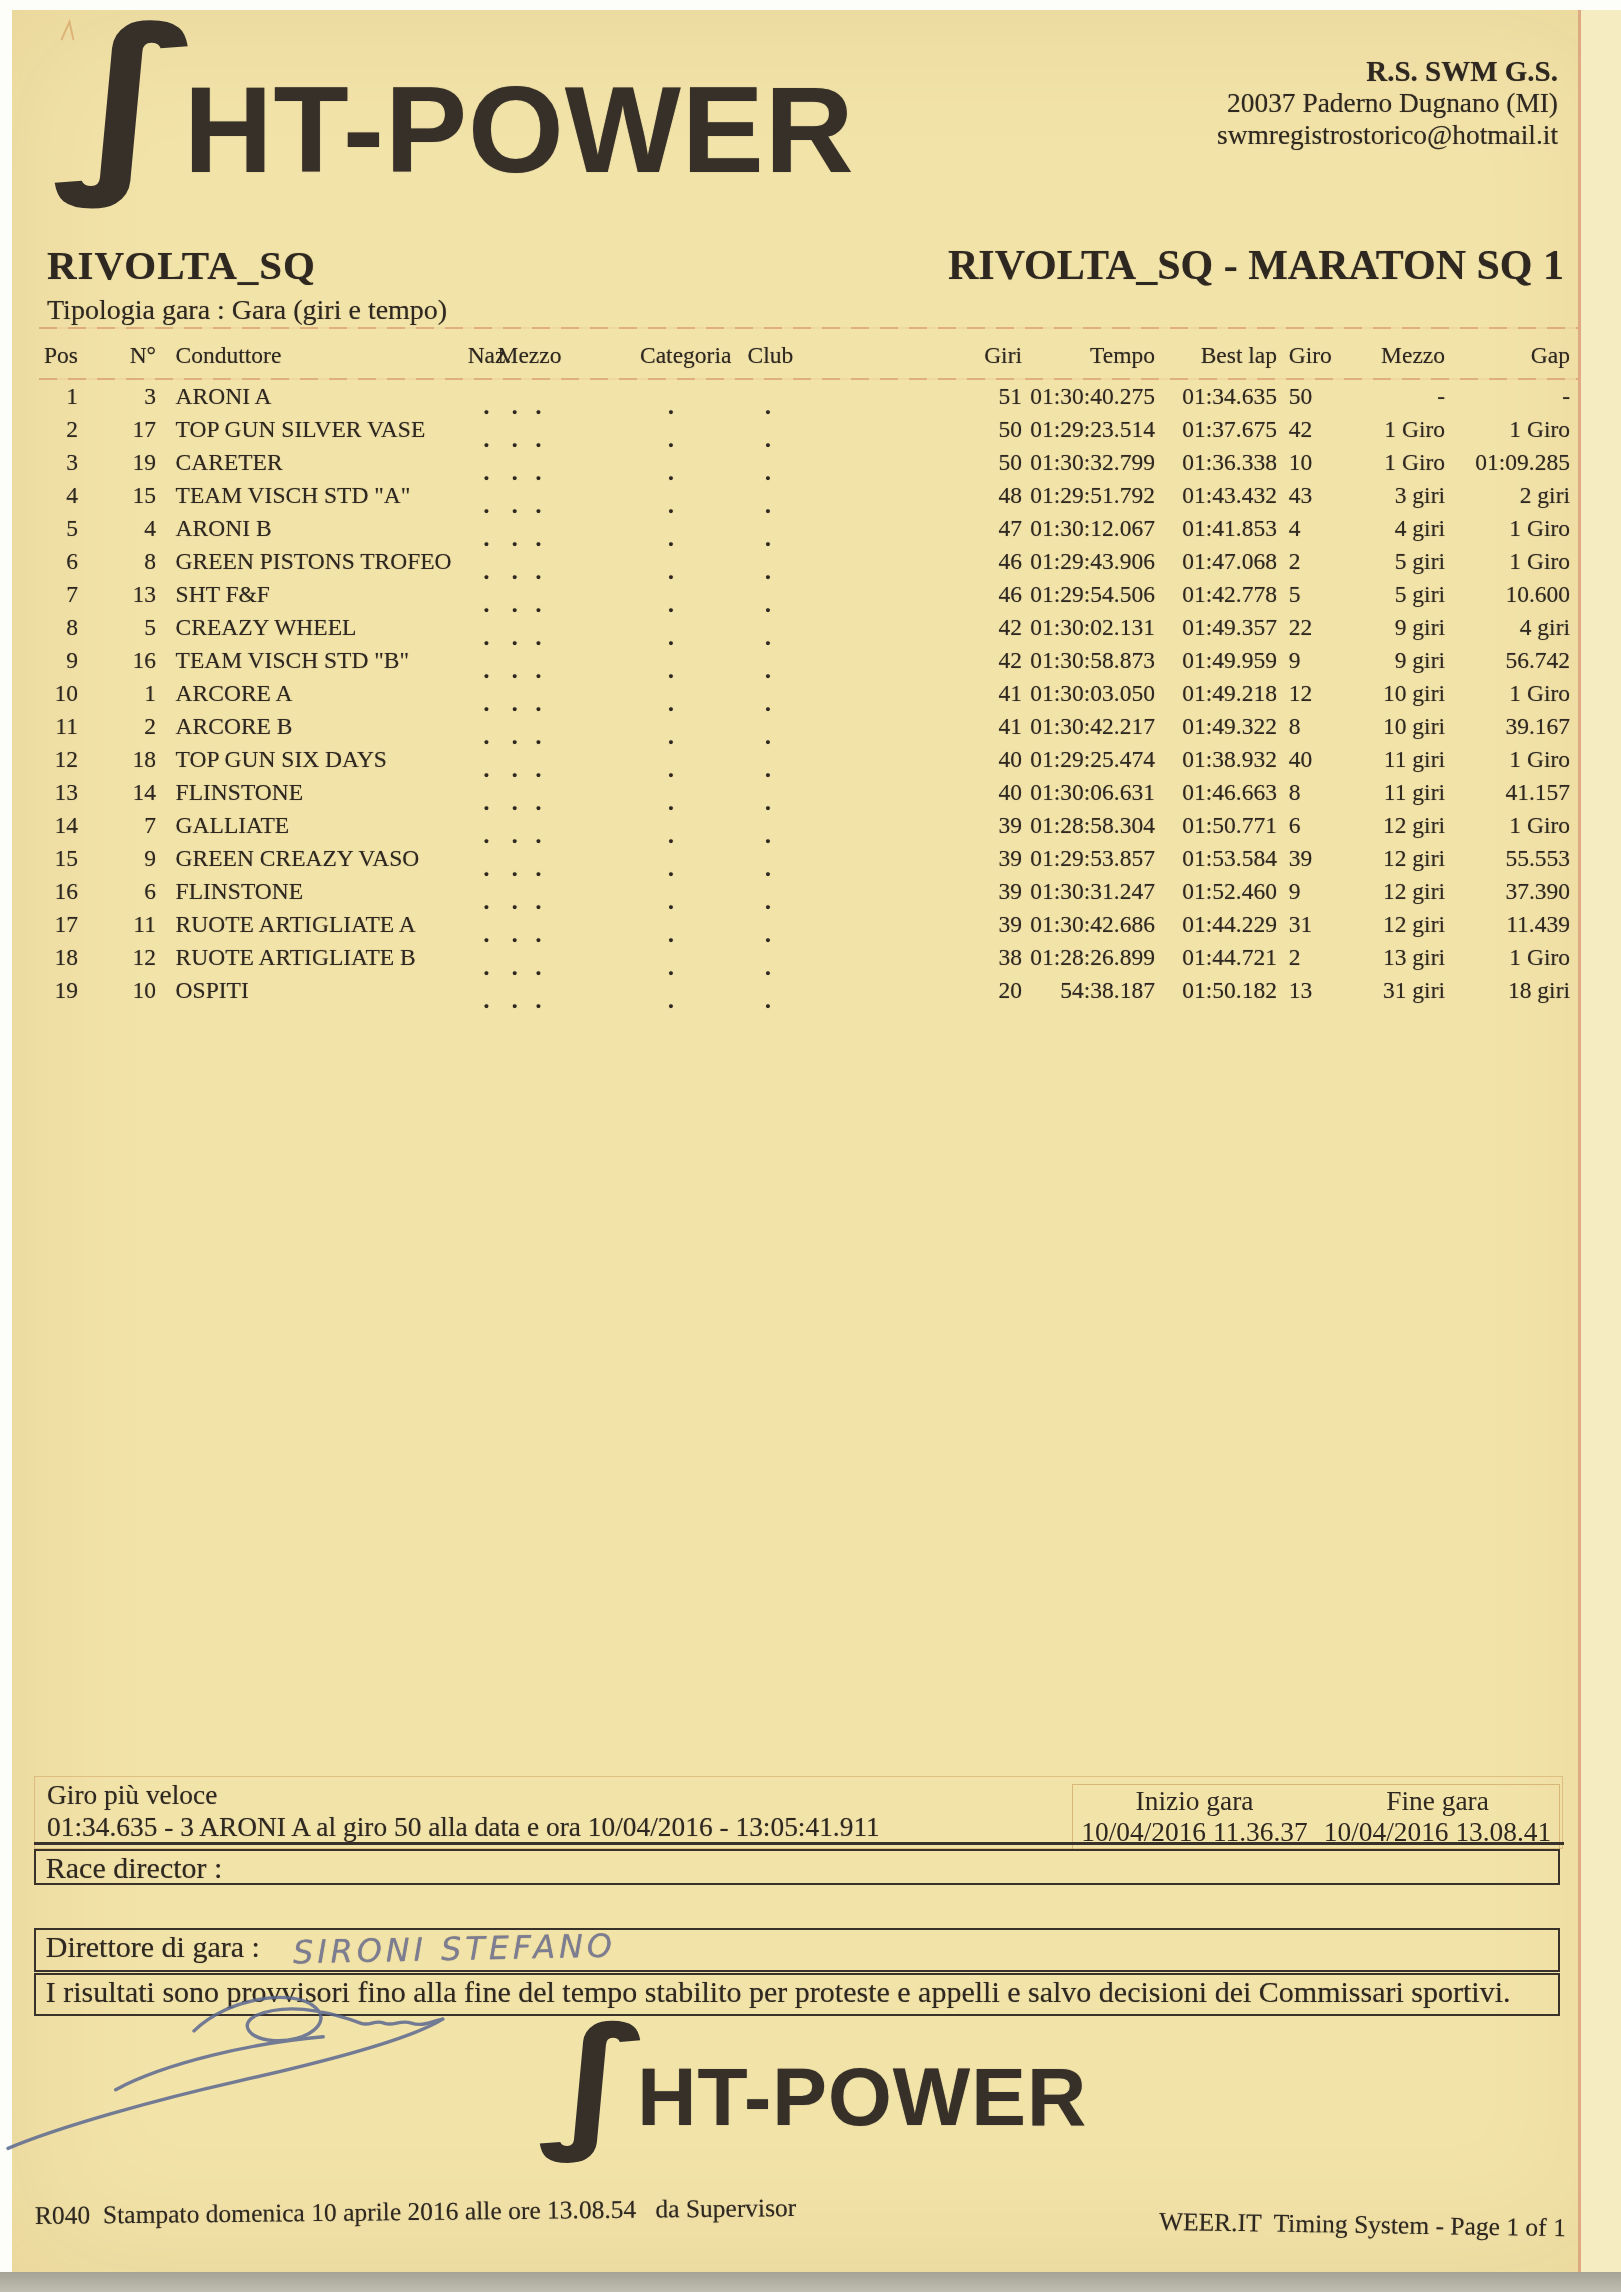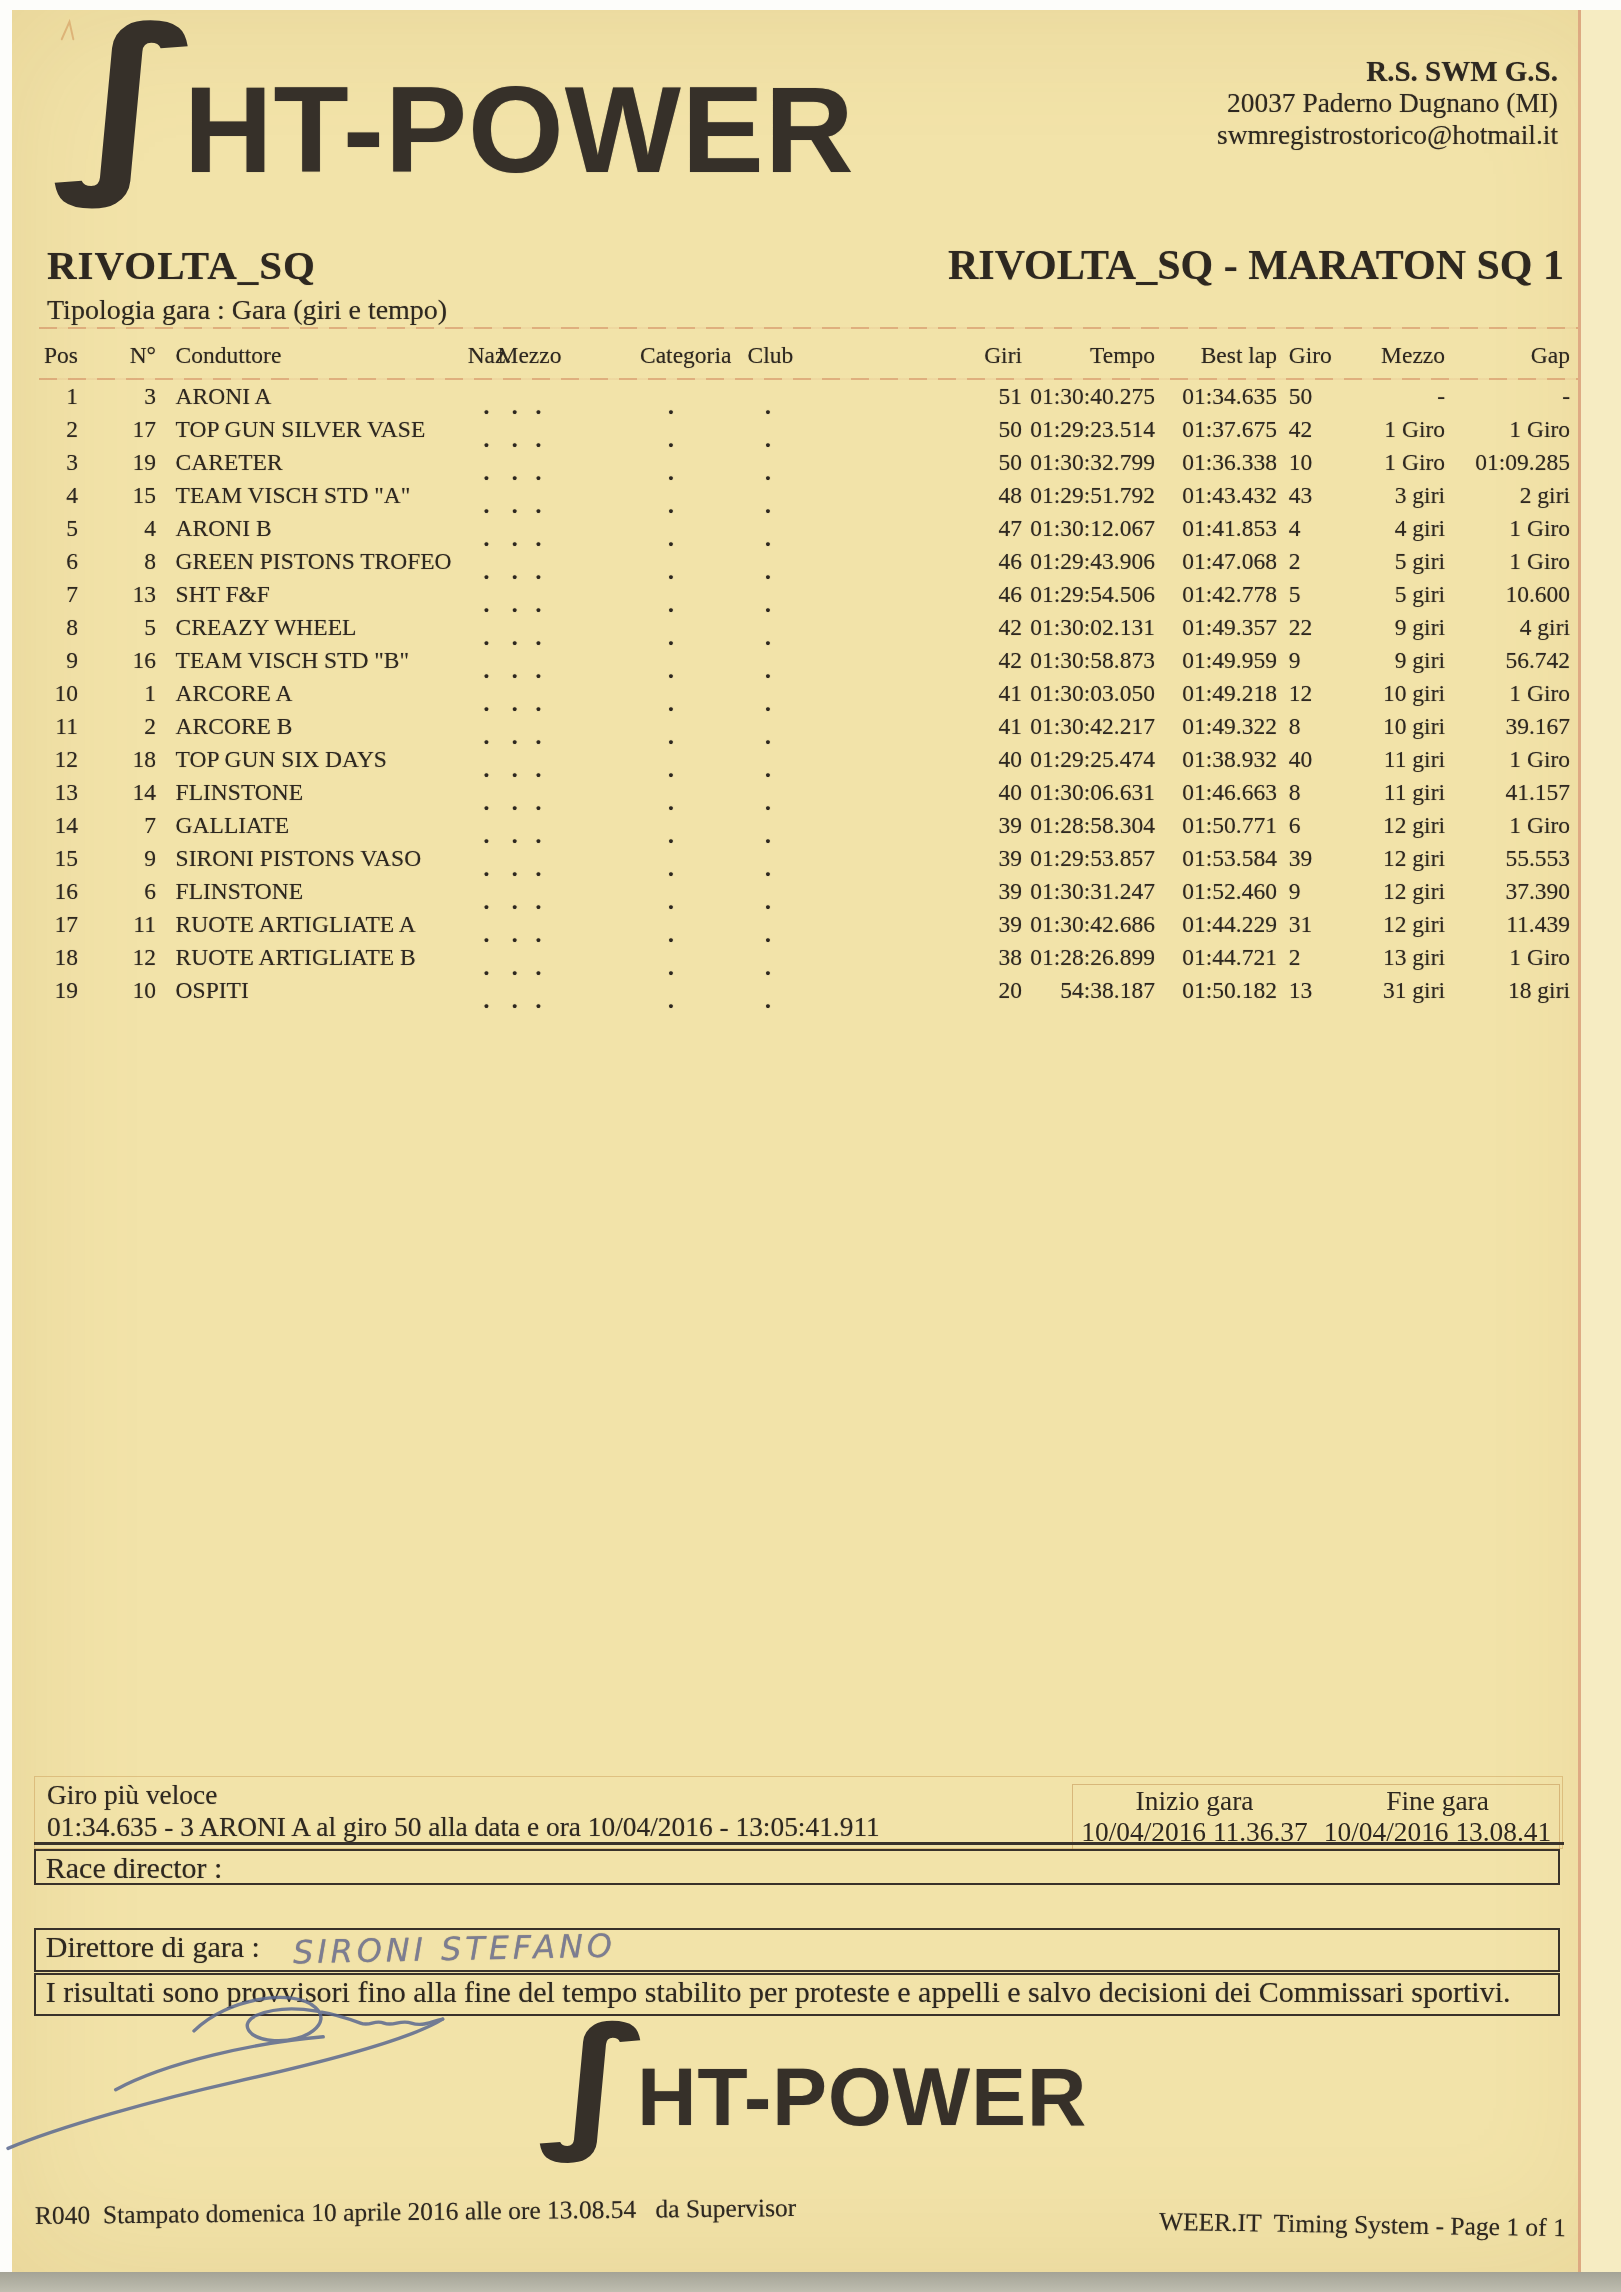--- a/index.html
+++ b/index.html
@@ -334,21 +334,21 @@
         <div>39</div>
         <div>01:28:58.304</div>
         <div>01:50.771</div>
         <div>6</div>
         <div>12 giri</div>
         <div>1 Giro</div>
       </div>
       <div class="trow grid">
         <div>15</div>
         <div>9</div>
-        <div>SIRONI PISTONS VASO</div>
+        <div>GREEN CREAZY VASO</div>
         <div>.</div>
         <div>. .</div>
         <div>.</div>
         <div>.</div>
         <div>39</div>
         <div>01:29:53.857</div>
         <div>01:53.584</div>
         <div>39</div>
         <div>12 giri</div>
         <div>55.553</div>

